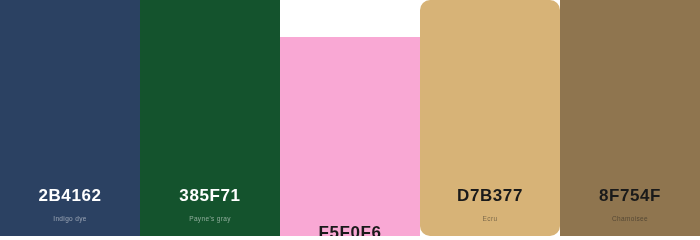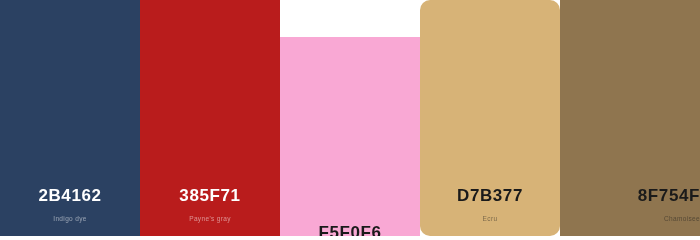--- a/index.html
+++ b/index.html
@@ -52,29 +52,29 @@
   }
 </style>
 </head>
 <body>
 
 <div id="palette">
     <div class="swatch" style="background: rgb(43, 65, 98);">
       <div class="swatch-hex" style="color: rgb(255, 255, 255);">2B4162</div>
       <div class="swatch-name" style="color: rgba(255, 255, 255, 0.5);">Indigo dye</div>
     </div>
-    <div class="swatch" style="background: #b91c1c;">
+    <div class="swatch" style="background: #14532d;">
       <div class="swatch-hex" style="color: rgb(255, 255, 255);">385F71</div>
       <div class="swatch-name" style="color: rgba(255, 255, 255, 0.5);">Payne's gray</div>
     </div>
     <div class="swatch" style="background: #f9a8d4; margin-top: 37px;">
       <div class="swatch-hex" style="color: rgb(26, 26, 26);">F5F0F6</div>
       <div class="swatch-name" style="color: rgba(26, 26, 26, 0.5);">Magnolia</div>
     </div>
     <div class="swatch" style="background: rgb(215, 179, 119); border-radius: 10px;">
       <div class="swatch-hex" style="color: rgb(26, 26, 26);">D7B377</div>
       <div class="swatch-name" style="color: rgba(26, 26, 26, 0.5);">Ecru</div>
     </div>
-    <div class="swatch" style="background: rgb(143, 117, 79); align-items: flex-end;">
+    <div class="swatch" style="background: rgb(143, 117, 79);">
       <div class="swatch-hex" style="color: rgb(26, 26, 26);">8F754F</div>
       <div class="swatch-name" style="color: rgba(26, 26, 26, 0.5);">Chamoisee</div>
     </div>
   </div>
 
 </body></html>

